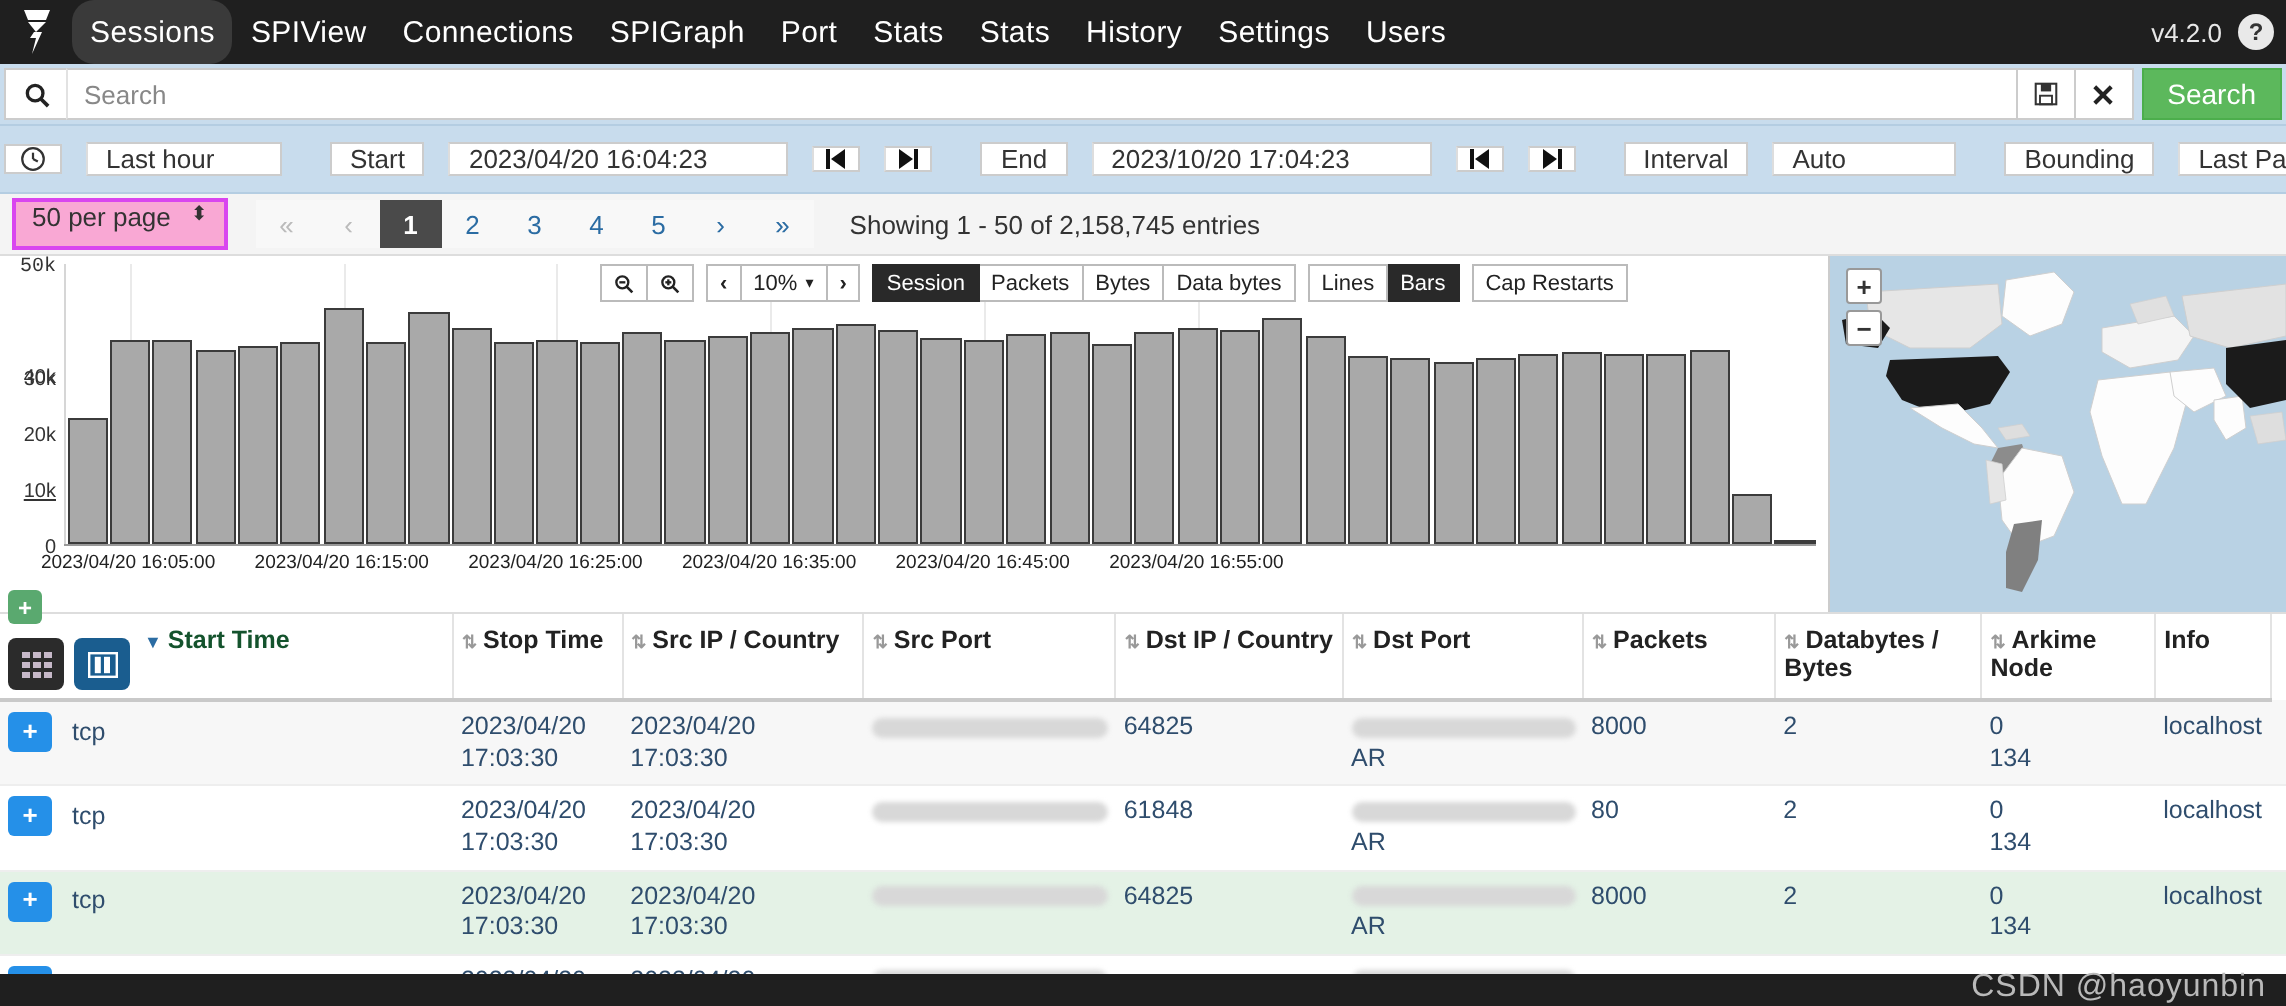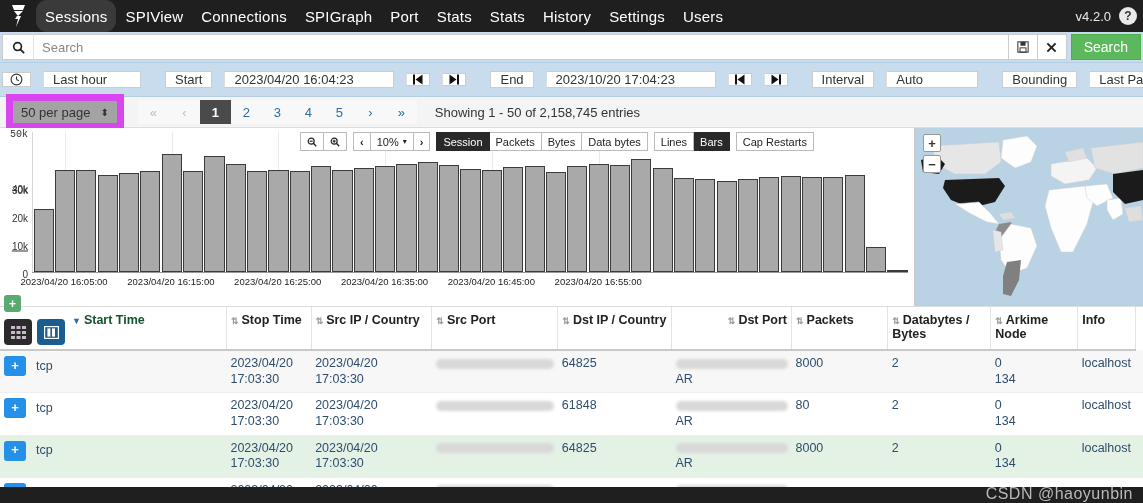--- a/index.html
+++ b/index.html
@@ -71,22 +71,22 @@
   .tcell.icon{padding:0 7px;font-size:14px;}
   .tcell.arrow{padding:0 6px;font-weight:bold;font-size:13px;cursor:pointer;}
   .tcell.val{min-width:150px;}
   .timer{color:#2b5d8a;font-weight:bold;font-size:13px;margin-left:6px;}
   
   .pagingbar{
     height:30px;background:#f4f4f4;display:flex;align-items:center;
     border-bottom:1px solid #ddd;padding-left:6px;font-size:13px;
   }
   .perpage{
-    background:#a3a3a3;border:7px solid #d946ef;height:22px;display:flex;
-    align-items:center;padding:0 8px;gap:10px;font-size:13px;cursor:pointer;
+    background:#f9a8d4;border:2px solid #d946ef;height:22px;display:flex;
+    align-items:flex-start;padding:0 8px;gap:10px;font-size:13px;cursor:pointer;
   }
   .pager{display:flex;align-items:stretch;height:24px;margin-left:14px;}
   .pg{
     min-width:19px;padding:0 6px;display:flex;align-items:center;
     justify-content:center;color:#2b6ca3;cursor:pointer;font-size:13px;
     background:#f8f8f8;
   }
   .pg.disabled{color:#bbb;}
   .pg.active{background:#4a4a4a;color:#fff;font-weight:bold;}
   .showing{margin-left:18px;color:#333;font-size:13px;}
@@ -550,21 +550,21 @@
         </th>
         <th style="width:120px;">
           <span class="sortarrow">⇅</span><span>Src IP / Country</span>
         </th>
         <th style="width:96px;">
           <span class="sortarrow">⇅</span><span>Src Port</span>
         </th>
         <th style="width:114px;">
           <span class="sortarrow">⇅</span><span>Dst IP / Country</span>
         </th>
-        <th style="width:90px;text-align:right;">
+        <th style="width:90px;">
           <span class="sortarrow">⇅</span><span>Dst Port</span>
         </th>
         <th style="width:92px;">
           <span class="sortarrow">⇅</span><span>Packets</span>
         </th>
         <th style="width:98px;">
           <span class="sortarrow">⇅</span><span>Databytes / Bytes</span>
         </th>
         <th style="width:82px;">
           <span class="sortarrow">⇅</span><span>Arkime Node</span>

